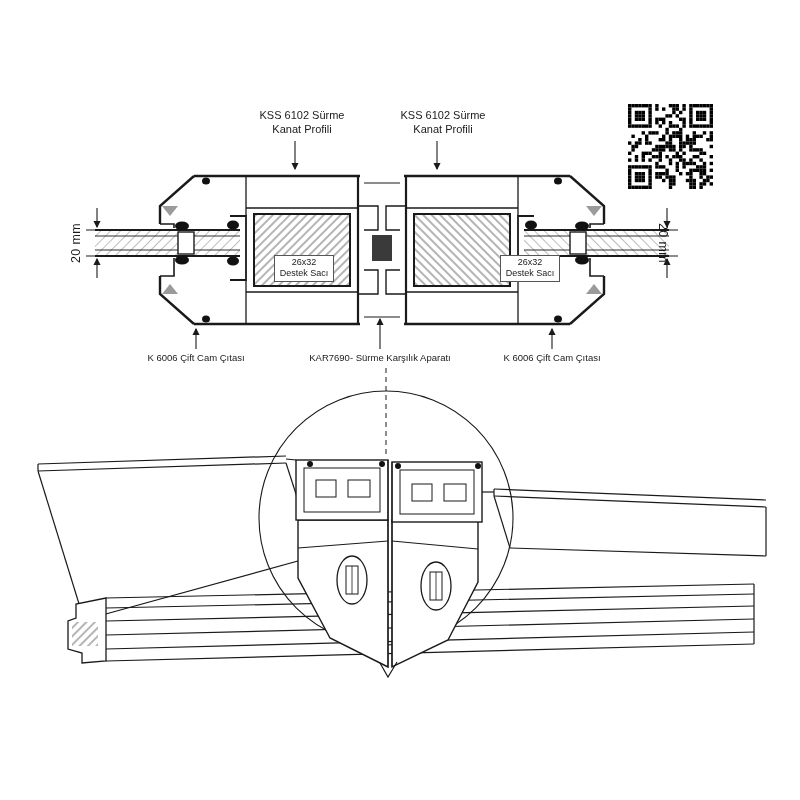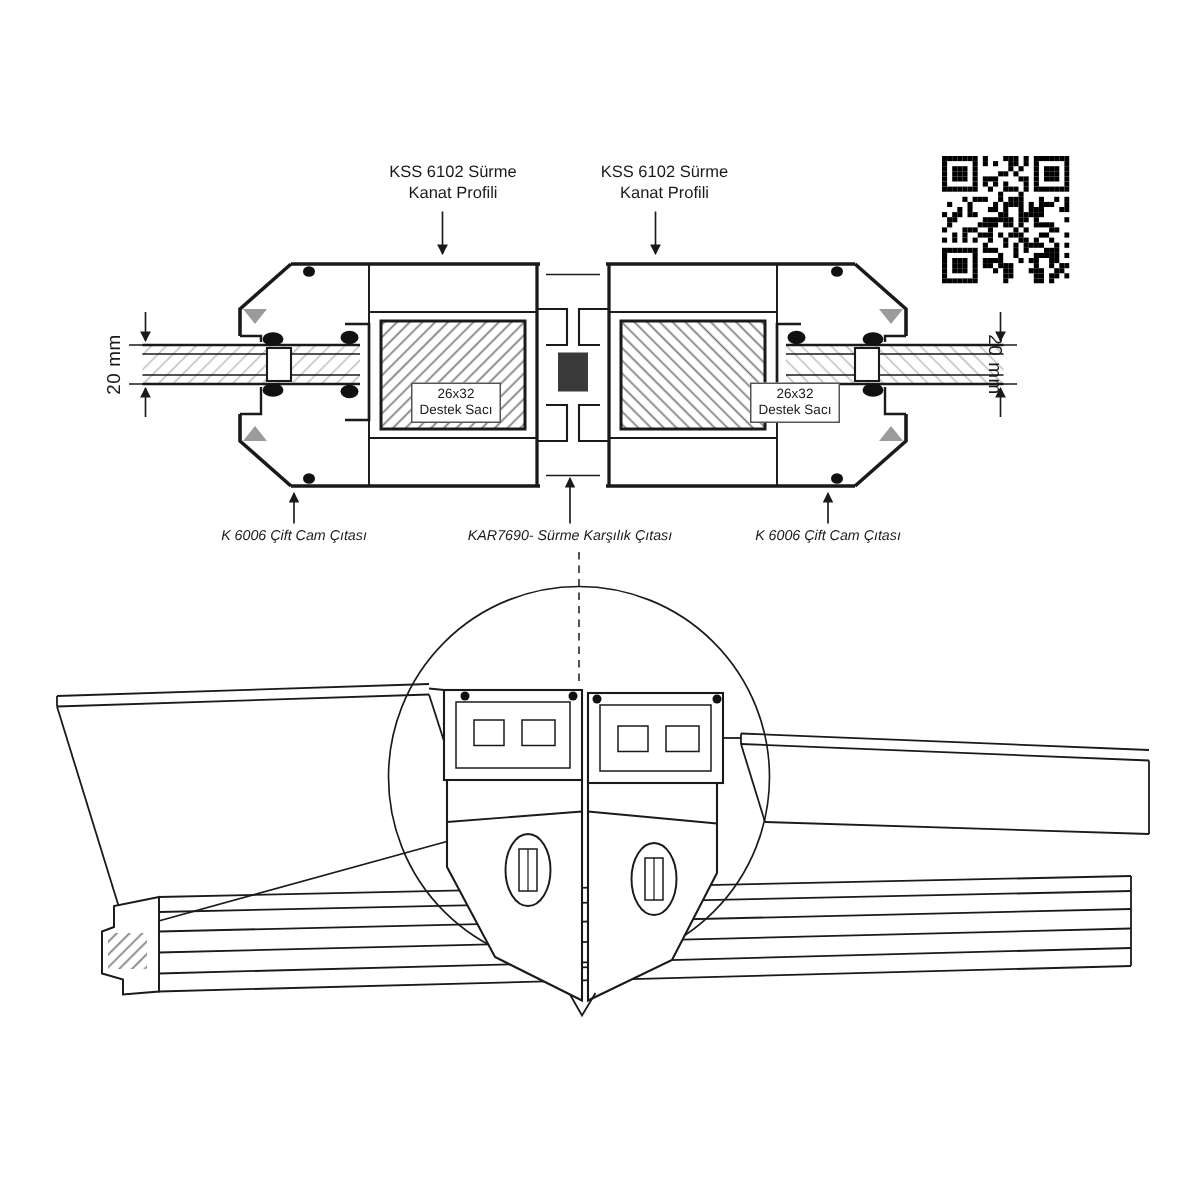--- a/index.html
+++ b/index.html
@@ -1,21 +1,21 @@
 <!DOCTYPE html>
 <html><head>
 <meta charset="utf-8">
 <style>
   html,body{margin:0;padding:0;background:#fff;}
   #canvas{position:relative;width:800px;height:800px;background:#fff;
           font-family:"Liberation Sans",sans-serif;color:#1a1a1a;overflow:hidden;}
   #canvas > svg{position:absolute;left:0;top:0;}
   .lbl{position:absolute;white-space:pre-line;text-align:center;line-height:1.3;}
   .lbl-main{font-size:11px;}
-  .lbl-small{font-size:9.5px;font-style:italic;}
+  .lbl-small{font-size:9.5px;}
   .lbl-dim{position:absolute;width:48px;text-align:center;font-size:12.5px;letter-spacing:.4px;}
   .rot-l{transform:rotate(-90deg);}
   .rot-r{transform:rotate(90deg);}
   .boxed{background:#fff;border:1px solid #555;padding:1px 2px;font-size:9px;line-height:1.25;margin-left:44px;}
   #qr{position:absolute;left:628px;top:104px;width:85px;height:85px;}
 </style>
 </head>
 <body>
 
 <div id="canvas">
@@ -175,21 +175,21 @@
 <div class="lbl-dim rot-r" style="left:639px;top:236px;">20 mm</div>
 
 <div class="lbl boxed" style="left:230px;top:255px;width:54px;">26x32
 Destek Sacı</div>
 
 <div class="lbl boxed" style="left:456px;top:255px;width:54px;">26x32
 Destek Sacı</div>
 
 <div class="lbl lbl-small" style="left:126px;top:352px;width:140px;">K 6006 Çift Cam Çıtası</div>
 
-<div class="lbl lbl-small" style="left:293px;top:352px;width:174px;">KAR7690- Sürme Karşılık Çıtası</div>
+<div class="lbl lbl-small" style="left:293px;top:352px;width:174px;">KAR7690- Sürme Karşılık Aparatı</div>
 
 <div class="lbl lbl-small" style="left:482px;top:352px;width:140px;">K 6006 Çift Cam Çıtası</div>
 
 <div id="qr"><svg xmlns="http://www.w3.org/2000/svg" width="85" height="85" viewBox="0 0 85 85">
         <rect width="85" height="85" fill="#fff"></rect>
         <rect x="0.00" y="0.00" width="3.40" height="3.40" fill="#000"></rect>
         <rect x="3.40" y="0.00" width="3.40" height="3.40" fill="#000"></rect>
         <rect x="6.80" y="0.00" width="3.40" height="3.40" fill="#000"></rect>
         <rect x="10.20" y="0.00" width="3.40" height="3.40" fill="#000"></rect>
         <rect x="13.60" y="0.00" width="3.40" height="3.40" fill="#000"></rect>

